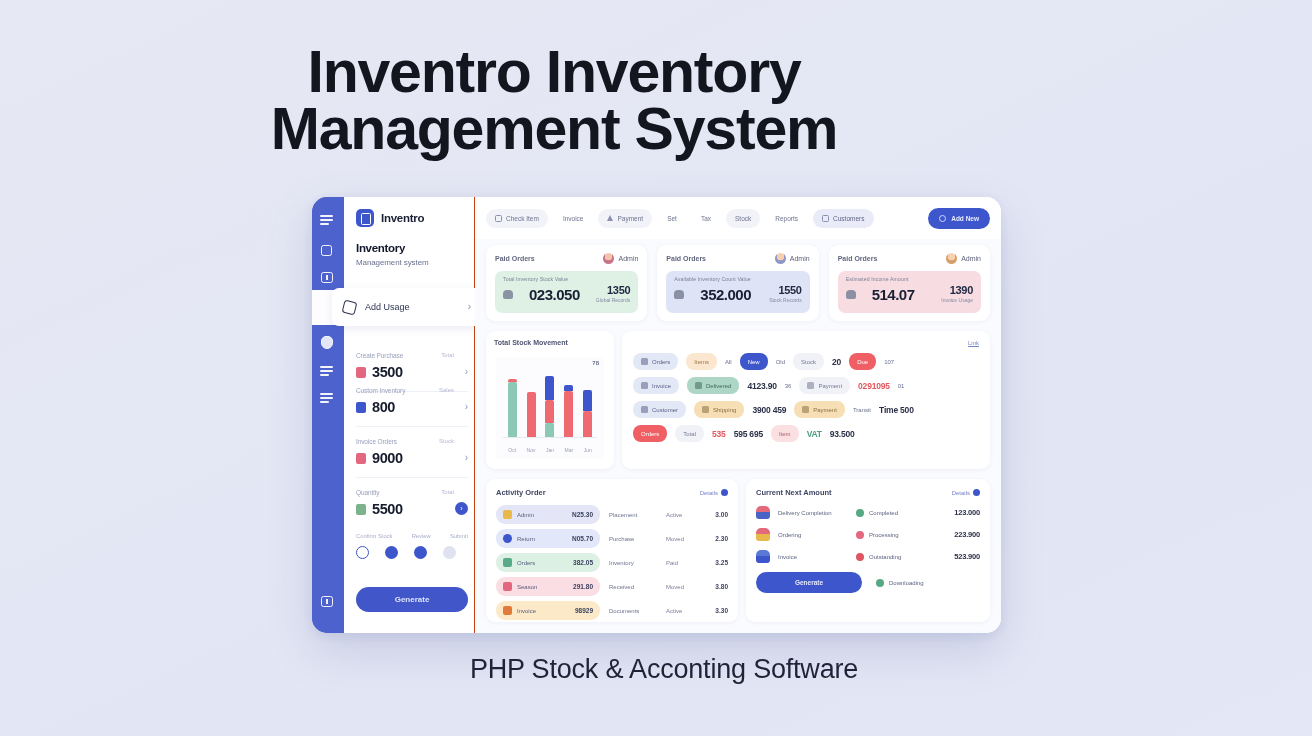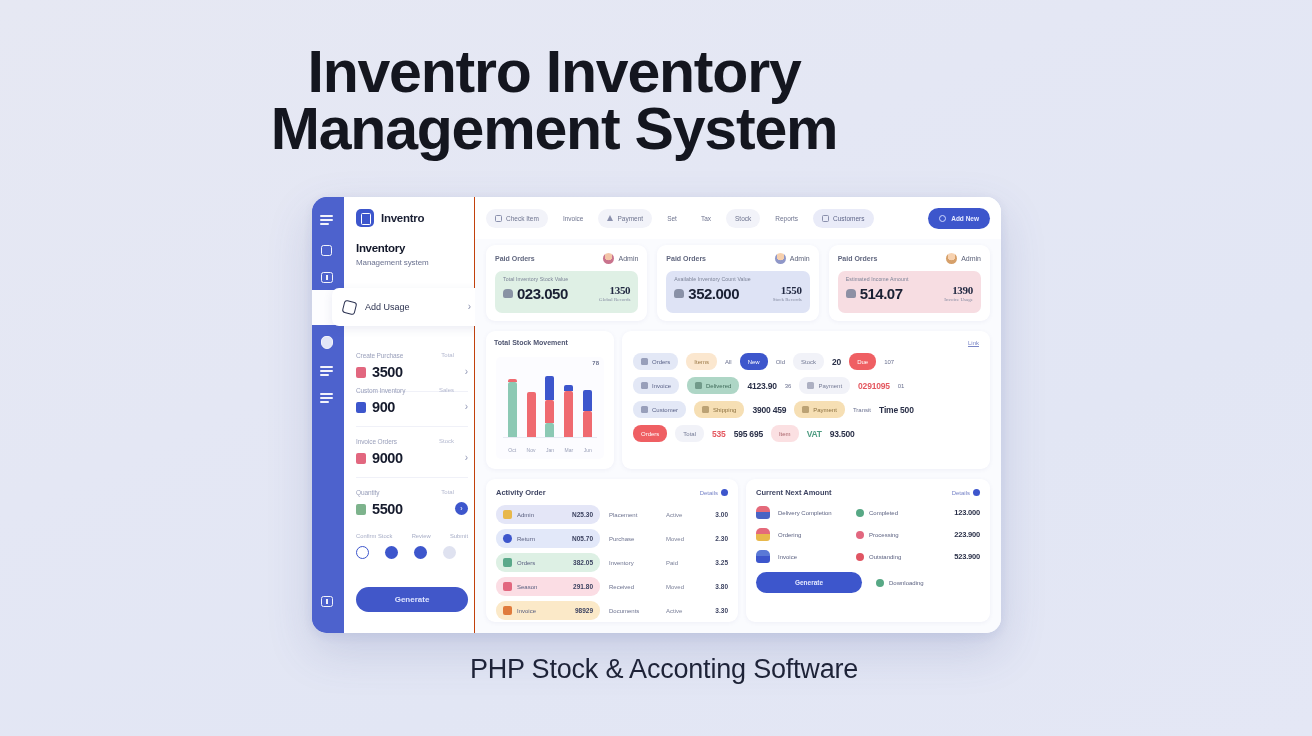--- a/index.html
+++ b/index.html
@@ -287,26 +287,26 @@
   .av.c { background: radial-gradient(circle at 50% 32%, #f7d2b0 0 42%, #d6a06a 43% 100%); }
   .stat-box {
     position: absolute; left: 9px; right: 9px; top: 26px; bottom: 8px;
     border-radius: 7px; padding: 5px 8px;
   }
   .stat-box.g { background: #dff0e5; }
   .stat-box.b { background: #dee3f5; }
   .stat-box.p { background: #f7dde2; }
   .stat-sub { font-size: 5.2px; color: #7b8296; letter-spacing: 0.1px; }
   .stat-body { display: flex; align-items: flex-end; justify-content: space-between; margin-top: 2px; }
-  .stat-num { font-size: 15px; font-weight: 700; color: #1a2033; letter-spacing: -0.5px; display: flex; align-items: center; gap: 4px; }
+  .stat-num { font-size: 15px; font-weight: 700; color: #1a2033; letter-spacing: -0.5px; display: flex; align-items: center; gap: 16px; }
   .ppl {
     width: 10px; height: 9px;
     background: #7a8299; border-radius: 4px 4px 2px 2px; opacity: 0.85;
   }
-  .stat-side { text-align: right; font-family: Liberation Serif, serif; }
+  .stat-side { text-align: right; }
   .stat-side .n { font-size: 11px; font-weight: 700; color: #222942; letter-spacing: -0.3px; }
   .stat-side .t { font-size: 5px; color: #858ba1; margin-top: 1px; }
 
   
   .chart-card {
     position: absolute; left: 11px; top: 134px;
     width: 128px; height: 138px;
     background: #ffffff; border-radius: 9px;
     box-shadow: 0 1px 4px rgba(80,92,150,0.07);
     padding: 8px;
@@ -503,21 +503,21 @@
       <div class="cap">Create Purchase</div>
       <div class="cap2">Total</div>
       <div class="dot-ico" style="background:#e2677f"></div>
       <div class="val">3500</div>
       <div class="rchev">›</div>
     </div>
     <div class="srow" style="top:188px">
       <div class="cap">Custom Inventory</div>
       <div class="cap2">Sales</div>
       <div class="dot-ico" style="background:#3d56cc"></div>
-      <div class="val">900</div>
+      <div class="val">800</div>
       <div class="rchev">›</div>
     </div>
     <div class="srow" style="top:239px">
       <div class="cap">Invoice Orders</div>
       <div class="cap2">Stock</div>
       <div class="dot-ico" style="background:#e2677f"></div>
       <div class="val">9000</div>
       <div class="rchev">›</div>
     </div>
     <div class="srow" style="top:290px;border-bottom:none">

